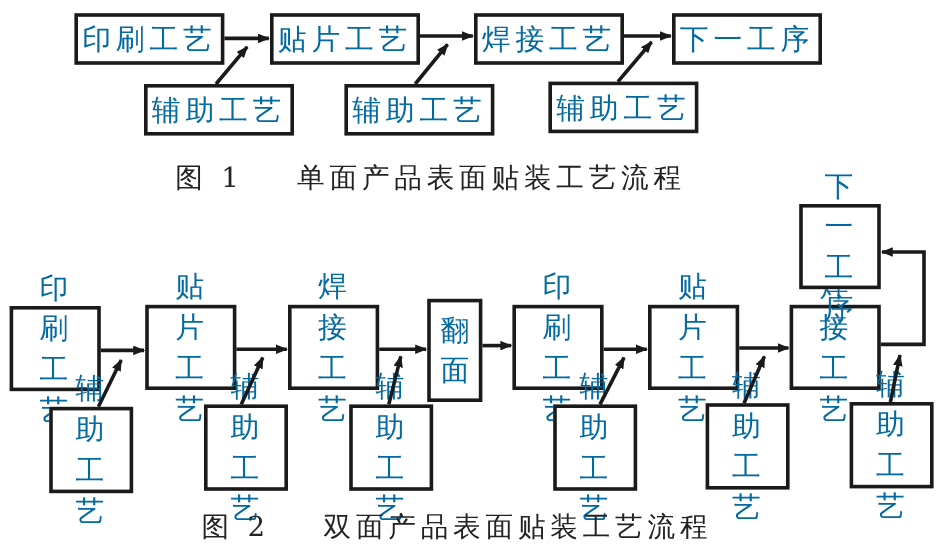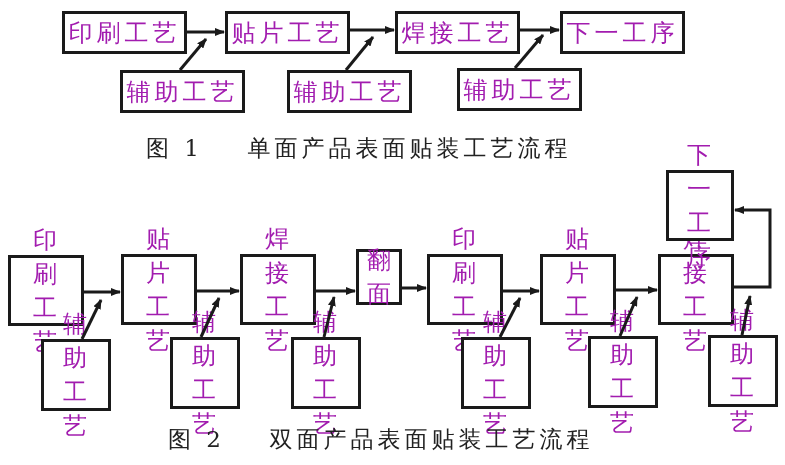--- a/index.html
+++ b/index.html
@@ -1,20 +1,20 @@
 <!DOCTYPE html>
 <html><head>
 <meta charset="utf-8">
 <style>
   html, body { margin:0; padding:0; background:#ffffff; }
   body { width:785px; height:465px; position:relative; overflow:hidden;
          font-family:"DejaVu Serif","Liberation Serif",serif; color:#1a1a1a; }
   .box { position:absolute; border:3px solid #1a1a1a; background:#fff; box-sizing:border-box;
          display:flex; align-items:center; justify-content:center; text-align:center;
-         font-family:"DejaVu Sans","Liberation Sans",sans-serif; color:#a21caf; }
+         font-family:"DejaVu Sans","Liberation Sans",sans-serif; color:#0369a1; }
   .box.h { font-size:24px; letter-spacing:4px; }
   .box.v { font-size:24px; letter-spacing:10px; line-height:34px; padding-left:8px; word-break:break-all; }
   svg.wires { position:absolute; left:0; top:0; }
   .caption { position:absolute; font-size:23px; letter-spacing:4px; white-space:nowrap; color:#222; }
 </style>
 </head>
 <body>
 
 <div class="box h" style="left:62px;top:11px;width:125px;height:43px;">印刷工艺</div>
 <div class="box h" style="left:225px;top:11px;width:125px;height:43px;">贴片工艺</div>
@@ -27,21 +27,21 @@
 
 <div class="caption" style="left:146px;top:133px;">
   <span>图 1</span>
   <span style="display:inline-block;width:22px;"></span>
   <span>单面产品表面贴装工艺流程</span>
 </div>
 
 <div class="box v" style="left:8px;top:255px;width:76px;height:71px;">印刷工艺</div>
 <div class="box v" style="left:121px;top:254px;width:76px;height:71px;">贴片工艺</div>
 <div class="box v" style="left:240px;top:254px;width:76px;height:71px;">焊接工艺</div>
-<div class="box v" style="left:356px;top:249px;width:46px;height:56px;letter-spacing:0;padding-left:0;line-height:34px;">翻面</div>
+<div class="box v" style="left:356px;top:249px;width:46px;height:86px;letter-spacing:0;padding-left:0;line-height:34px;">翻面</div>
 <div class="box v" style="left:427px;top:254px;width:76px;height:71px;">印刷工艺</div>
 <div class="box v" style="left:540px;top:254px;width:76px;height:71px;">贴片工艺</div>
 <div class="box v" style="left:658px;top:254px;width:76px;height:71px;">焊接工艺</div>
 <div class="box v" style="left:666px;top:170px;width:68px;height:71px;">下一工序</div>
 
 <div class="box v" style="left:41px;top:339px;width:70px;height:72px;">辅助工艺</div>
 <div class="box v" style="left:170px;top:337px;width:70px;height:72px;">辅助工艺</div>
 <div class="box v" style="left:291px;top:337px;width:70px;height:72px;">辅助工艺</div>
 <div class="box v" style="left:461px;top:337px;width:70px;height:72px;">辅助工艺</div>
 <div class="box v" style="left:588px;top:336px;width:70px;height:72px;">辅助工艺</div>

